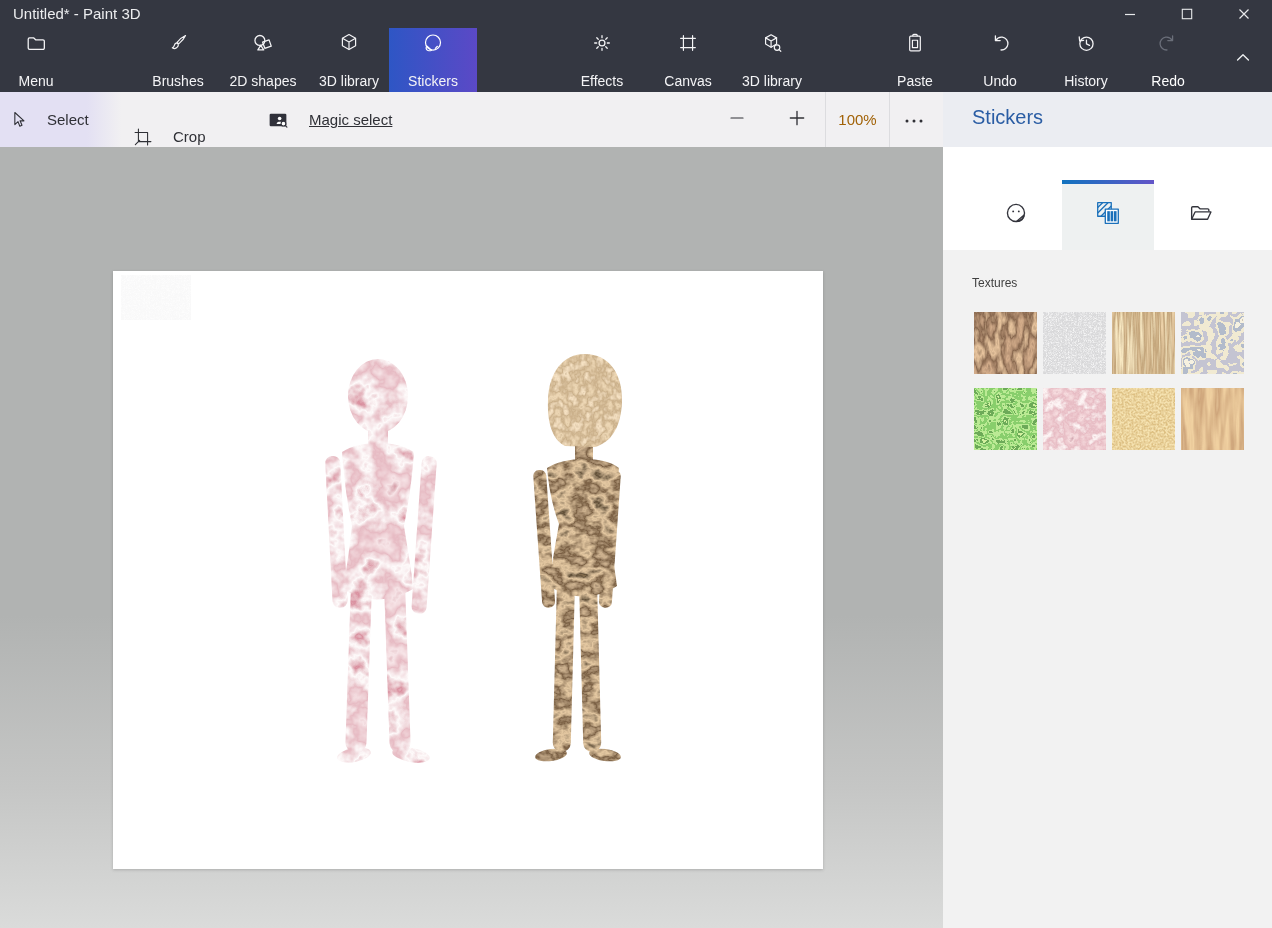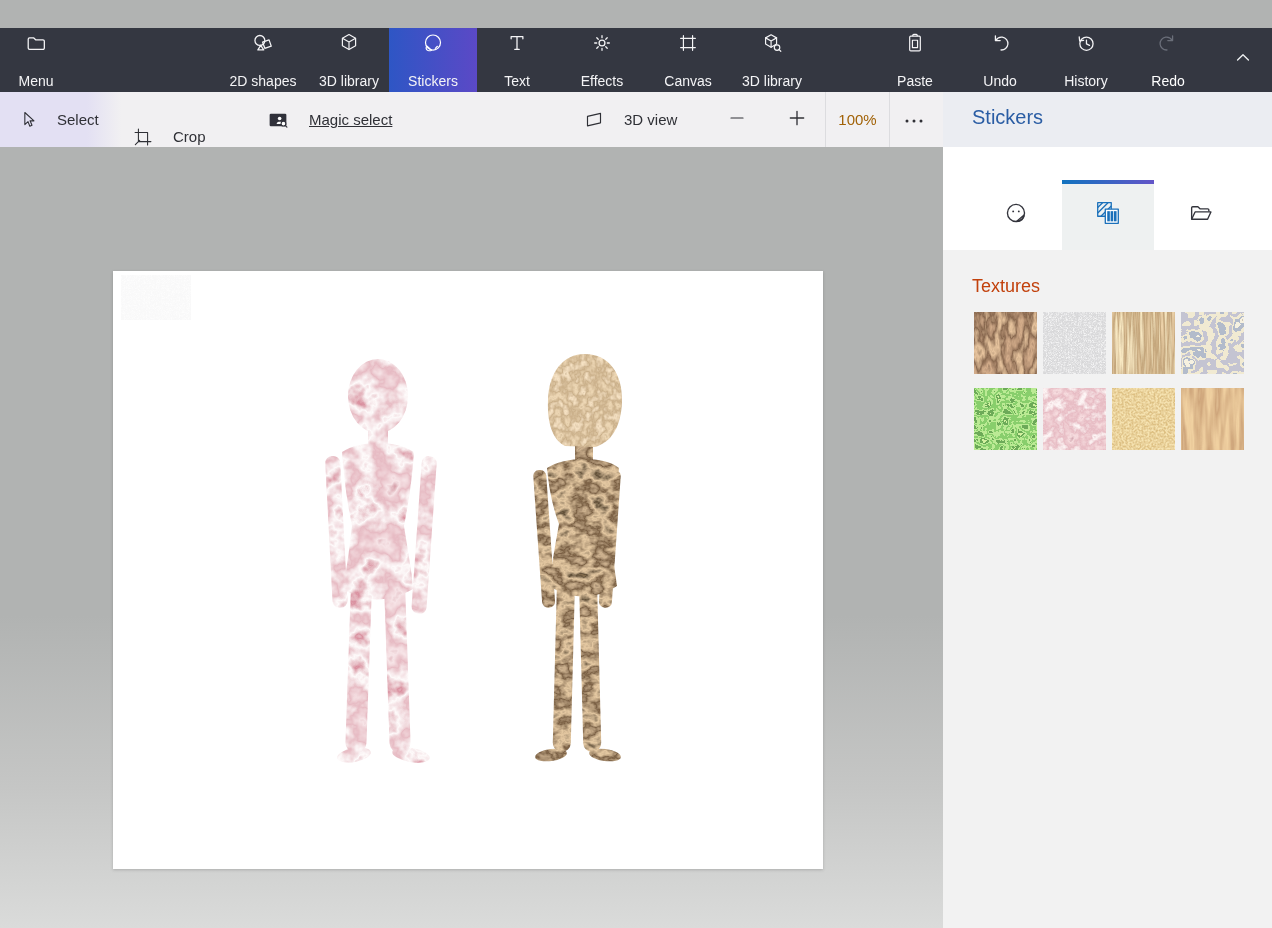--- a/index.html
+++ b/index.html
@@ -19,21 +19,21 @@
   .rib-item svg { display:block; }
   .rib-item.selected { background:linear-gradient(90deg,#2e56c5,#5b49c6); }
   .rib-item.disabled { color:#ffffff; }
   .rib-chevron { position:absolute; top:0; height:64px; width:50px; transform:translateX(-50%); display:flex; align-items:center; justify-content:center; cursor:pointer; }
 
   
   .subbar { position:absolute; top:92px; left:0; width:943px; height:55px; background:#f1f0f2; }
   .tool { position:absolute; top:0; height:55px; display:flex; align-items:center; color:#2f3036; font-size:15px; cursor:pointer; }
   .tool svg { display:block; }
   .tool .lbl { display:inline-block; }
-  .t-select { left:0; width:121px; padding-left:19px; background:linear-gradient(90deg,#e3e0f3 72%,#f1f0f2); }
+  .t-select { left:0; width:121px; padding-left:9px; background:linear-gradient(90deg,#e3e0f3 72%,#f1f0f2); }
   .t-select .lbl { margin-left:18px; }
   .t-crop { left:133px;margin-top:17px; } .t-crop .lbl { margin-left:20px; }
   .t-magic { left:267px; } .t-magic .lbl { margin-left:20px;text-decoration:underline; }
   .t-3dview { left:583px; } .t-3dview .lbl { margin-left:20px; }
   .sq-btn { position:absolute; top:0; height:55px; display:flex; align-items:center; justify-content:center; cursor:pointer; color:#303036; }
   .b-minus { left:712px; width:50px; } .b-plus { left:772px; width:50px; } .b-more { left:890px; width:47px; }
   .vdiv { position:absolute; top:0; height:55px; width:1px; background:#dcdcdf; }
   .vd1 { left:825px; } .vd2 { left:889px; }
   .zoom-level { position:absolute; top:0; left:826px; width:63px; height:55px; display:flex; align-items:center; justify-content:center; font-size:15px; color:#a16207; }
 
@@ -48,21 +48,21 @@
   
   .panel { position:absolute; top:92px; left:943px; width:329px; height:836px; background:#f2f2f2; }
   .panel-header { position:absolute; top:0; left:0; right:0; height:55px; background:#ebedf2; }
   .panel-title { position:absolute; left:29px; top:14px; font-size:20px; color:#2a5da4; }
   .tabbar { position:absolute; top:55px; left:0; right:0; height:103px; background:#ffffff; }
   .tab { position:absolute; top:33px; height:70px; width:92px; display:flex; align-items:center; justify-content:center; cursor:pointer; }
   .tab-1 { left:27px; } .tab-2 { left:119px; } .tab-3 { left:211px; }
   .tab.selected { background:#eef1f1; }
   .tab.selected::before { content:''; position:absolute; top:0; left:0; right:0; height:4px; background:linear-gradient(90deg,#1173bf,#6355c8); }
   .panel-body { position:absolute; top:158px; left:0; right:0; bottom:0; background:#f2f2f2; }
-  .section-label { position:absolute; left:29px; top:26px; font-size:18px; color:#c2410c; }
+  .section-label { position:absolute; left:29px; top:26px; font-size:12px; color:#404040; }
   .tex-grid { position:absolute; left:31px; top:62px; display:grid; grid-template-columns:repeat(4,63px); grid-auto-rows:62px; gap:14px 6px; }
   .thumb { width:63px; height:62px; cursor:pointer; }
   .thumb svg { display:block; }
   .hidden-defs { position:absolute; width:0; height:0; overflow:hidden; }
 </style>
 </head>
 <body>
 
 <svg class="hidden-defs" aria-hidden="true">
   <defs>
@@ -174,31 +174,64 @@
         <feFuncG type="table" tableValues="0.50 0.64 0.38 0.70"></feFuncG>
         <feFuncB type="table" tableValues="0.26 0.36 0.20 0.42"></feFuncB>
       </feComponentTransfer>
       <feComposite in="c" in2="SourceAlpha" operator="in"></feComposite>
     </filter>
   </defs>
 </svg>
 
 <div class="app">
 
+  <div class="titlebar">
+    <span class="title">Untitled* - Paint 3D</span>
+    <button class="wb wb-min">
+      <span>
+        <svg width="12" height="12">
+            <path d="M1 6.5 H11" stroke="currentColor" stroke-width="1.2" fill="none"></path>
+          </svg>
+      </span>
+    </button>
+    <button class="wb wb-max">
+      <span>
+        <svg width="12" height="12">
+            <rect x="1.3" y="1.3" width="9.4" height="9.4" stroke="currentColor" stroke-width="1.1" fill="none"></rect>
+          </svg>
+      </span>
+    </button>
+    <button class="wb wb-close">
+      <span>
+        <svg width="12" height="12">
+            <path d="M1.5 1.5 L10.5 10.5 M10.5 1.5 L1.5 10.5" stroke="currentColor" stroke-width="1.2" fill="none"></path>
+          </svg>
+      </span>
+    </button>
+  </div>
 
   <div class="ribbon">
     <div class="rib-item" style="left:36px;width:58px">
       <span>
         <svg width="22" height="22" viewBox="0 0 24 24" fill="none" stroke="#f4f4f6" stroke-width="1.4" stroke-linejoin="round">
           <path d="M3.5 8 a1.5 1.5 0 0 1 1.5 -1.5 h4.6 l2 2 h8 a1.5 1.5 0 0 1 1.5 1.5 v7.5 a1.5 1.5 0 0 1 -1.5 1.5 h-14.6 a1.5 1.5 0 0 1 -1.5 -1.5 Z"></path>
         </svg>
       </span>
       <span>Menu</span>
     </div>
 
+    <div class="rib-item" style="left:178px">
+      <span>
+        <svg width="22" height="22" viewBox="0 0 24 24" fill="none" stroke="#f4f4f6" stroke-width="1.3" stroke-linejoin="round" stroke-linecap="round">
+          <path d="M20.2 3.8 C17.5 5 13.5 8.2 11 11.2 L12.8 13 C15.8 10.5 19 6.5 20.2 3.8 Z"></path>
+          <path d="M10.4 11.9 C9 12.3 8.3 13.3 8 14.6 C7.7 16 7 16.8 5.8 17.2 C7.4 18.3 9.9 18 11.2 16.6 C12.2 15.5 12.5 13.9 12.1 12.8 Z"></path>
+        </svg>
+      </span>
+      <span>Brushes</span>
+    </div>
 
     <div class="rib-item" style="left:263px">
       <span>
         <svg width="22" height="22" viewBox="0 0 24 24" fill="none" stroke="#f4f4f6" stroke-width="1.4" stroke-linejoin="round">
           <circle cx="8.6" cy="9.2" r="5.4"></circle>
           <path d="M11.5 11 L18.6 8.6 L21 15.4 L14 17.8 Z"></path>
           <path d="M9.5 14.5 L12.8 19.5 L6.4 19.5 Z"></path>
         </svg>
       </span>
       <span>2D shapes</span>
@@ -218,28 +251,20 @@
       <span>
         <svg width="22" height="22" viewBox="0 0 24 24" fill="none" stroke="#ffffff" stroke-width="1.3" stroke-linejoin="round" stroke-linecap="round">
           <circle cx="12" cy="11.5" r="8.2"></circle>
           <path d="M5.2 15.2 L10.4 19.8 C8.6 20.8 6 20.6 4.9 19 C4.1 17.8 4.6 16.2 5.2 15.2 Z"></path>
           <path d="M14.5 17.8 L16.8 15.6"></path>
         </svg>
       </span>
       <span>Stickers</span>
     </div>
 
-    <div class="rib-item" style="left:517px">
-      <span>
-        <svg width="22" height="22" viewBox="0 0 24 24" fill="none" stroke="#f4f4f6" stroke-width="1.4" stroke-linecap="round">
-          <path d="M5.6 5 H18.4 M5.6 5 V7.4 M18.4 5 V7.4 M12 5 V19 M9.6 19 H14.4"></path>
-        </svg>
-      </span>
-      <span>Text</span>
-    </div>
 
     <div class="rib-item" style="left:602px">
       <span>
         <svg width="22" height="22" viewBox="0 0 24 24" fill="none" stroke="#f4f4f6" stroke-width="1.4" stroke-linecap="round">
           <circle cx="12" cy="12" r="3.2"></circle>
           <path d="M12 4 V6.2 M12 17.8 V20 M4 12 H6.2 M17.8 12 H20 M6.3 6.3 L7.9 7.9 M16.1 16.1 L17.7 17.7 M17.7 6.3 L16.1 7.9 M7.9 16.1 L6.3 17.7"></path>
         </svg>
       </span>
       <span>Effects</span>
     </div>
@@ -341,28 +366,20 @@
           <rect x="2.8" y="4" width="18.4" height="14" rx="1.4" fill="#30313a"></rect>
           <circle cx="13.8" cy="9.4" r="2" fill="#ffffff"></circle>
           <path d="M10.6 14.8 C10.6 12.4 17 12.4 17 14.8 V15.4 H10.6 Z" fill="#ffffff"></path>
           <circle cx="18" cy="15" r="2.6" stroke="#30313a" stroke-width="1.2" fill="#ffffff"></circle>
           <path d="M19.9 16.9 L21.8 18.8" stroke="#30313a" stroke-width="1.3" stroke-linecap="round"></path>
         </svg>
       </span>
       <span class="lbl">Magic select</span>
     </div>
 
-    <div class="tool t-3dview">
-      <span>
-        <svg width="21" height="20" viewBox="0 0 24 24" fill="none" stroke="#2f3036" stroke-width="1.4" stroke-linejoin="round">
-          <path d="M4.8 7.6 V19 L20.4 15.4 V4 Z"></path>
-        </svg>
-      </span>
-      <span class="lbl">3D view</span>
-    </div>
 
     <button class="sq-btn b-minus" style="background:none;border:none">
       <span>
         <svg width="18" height="18" viewBox="0 0 24 24" fill="none" stroke="#303036" stroke-width="1.6" stroke-linecap="round">
             <path d="M4 12 H20"></path>
           </svg>
       </span>
     </button>
     <button class="sq-btn b-plus" style="background:none;border:none">
       <span>

